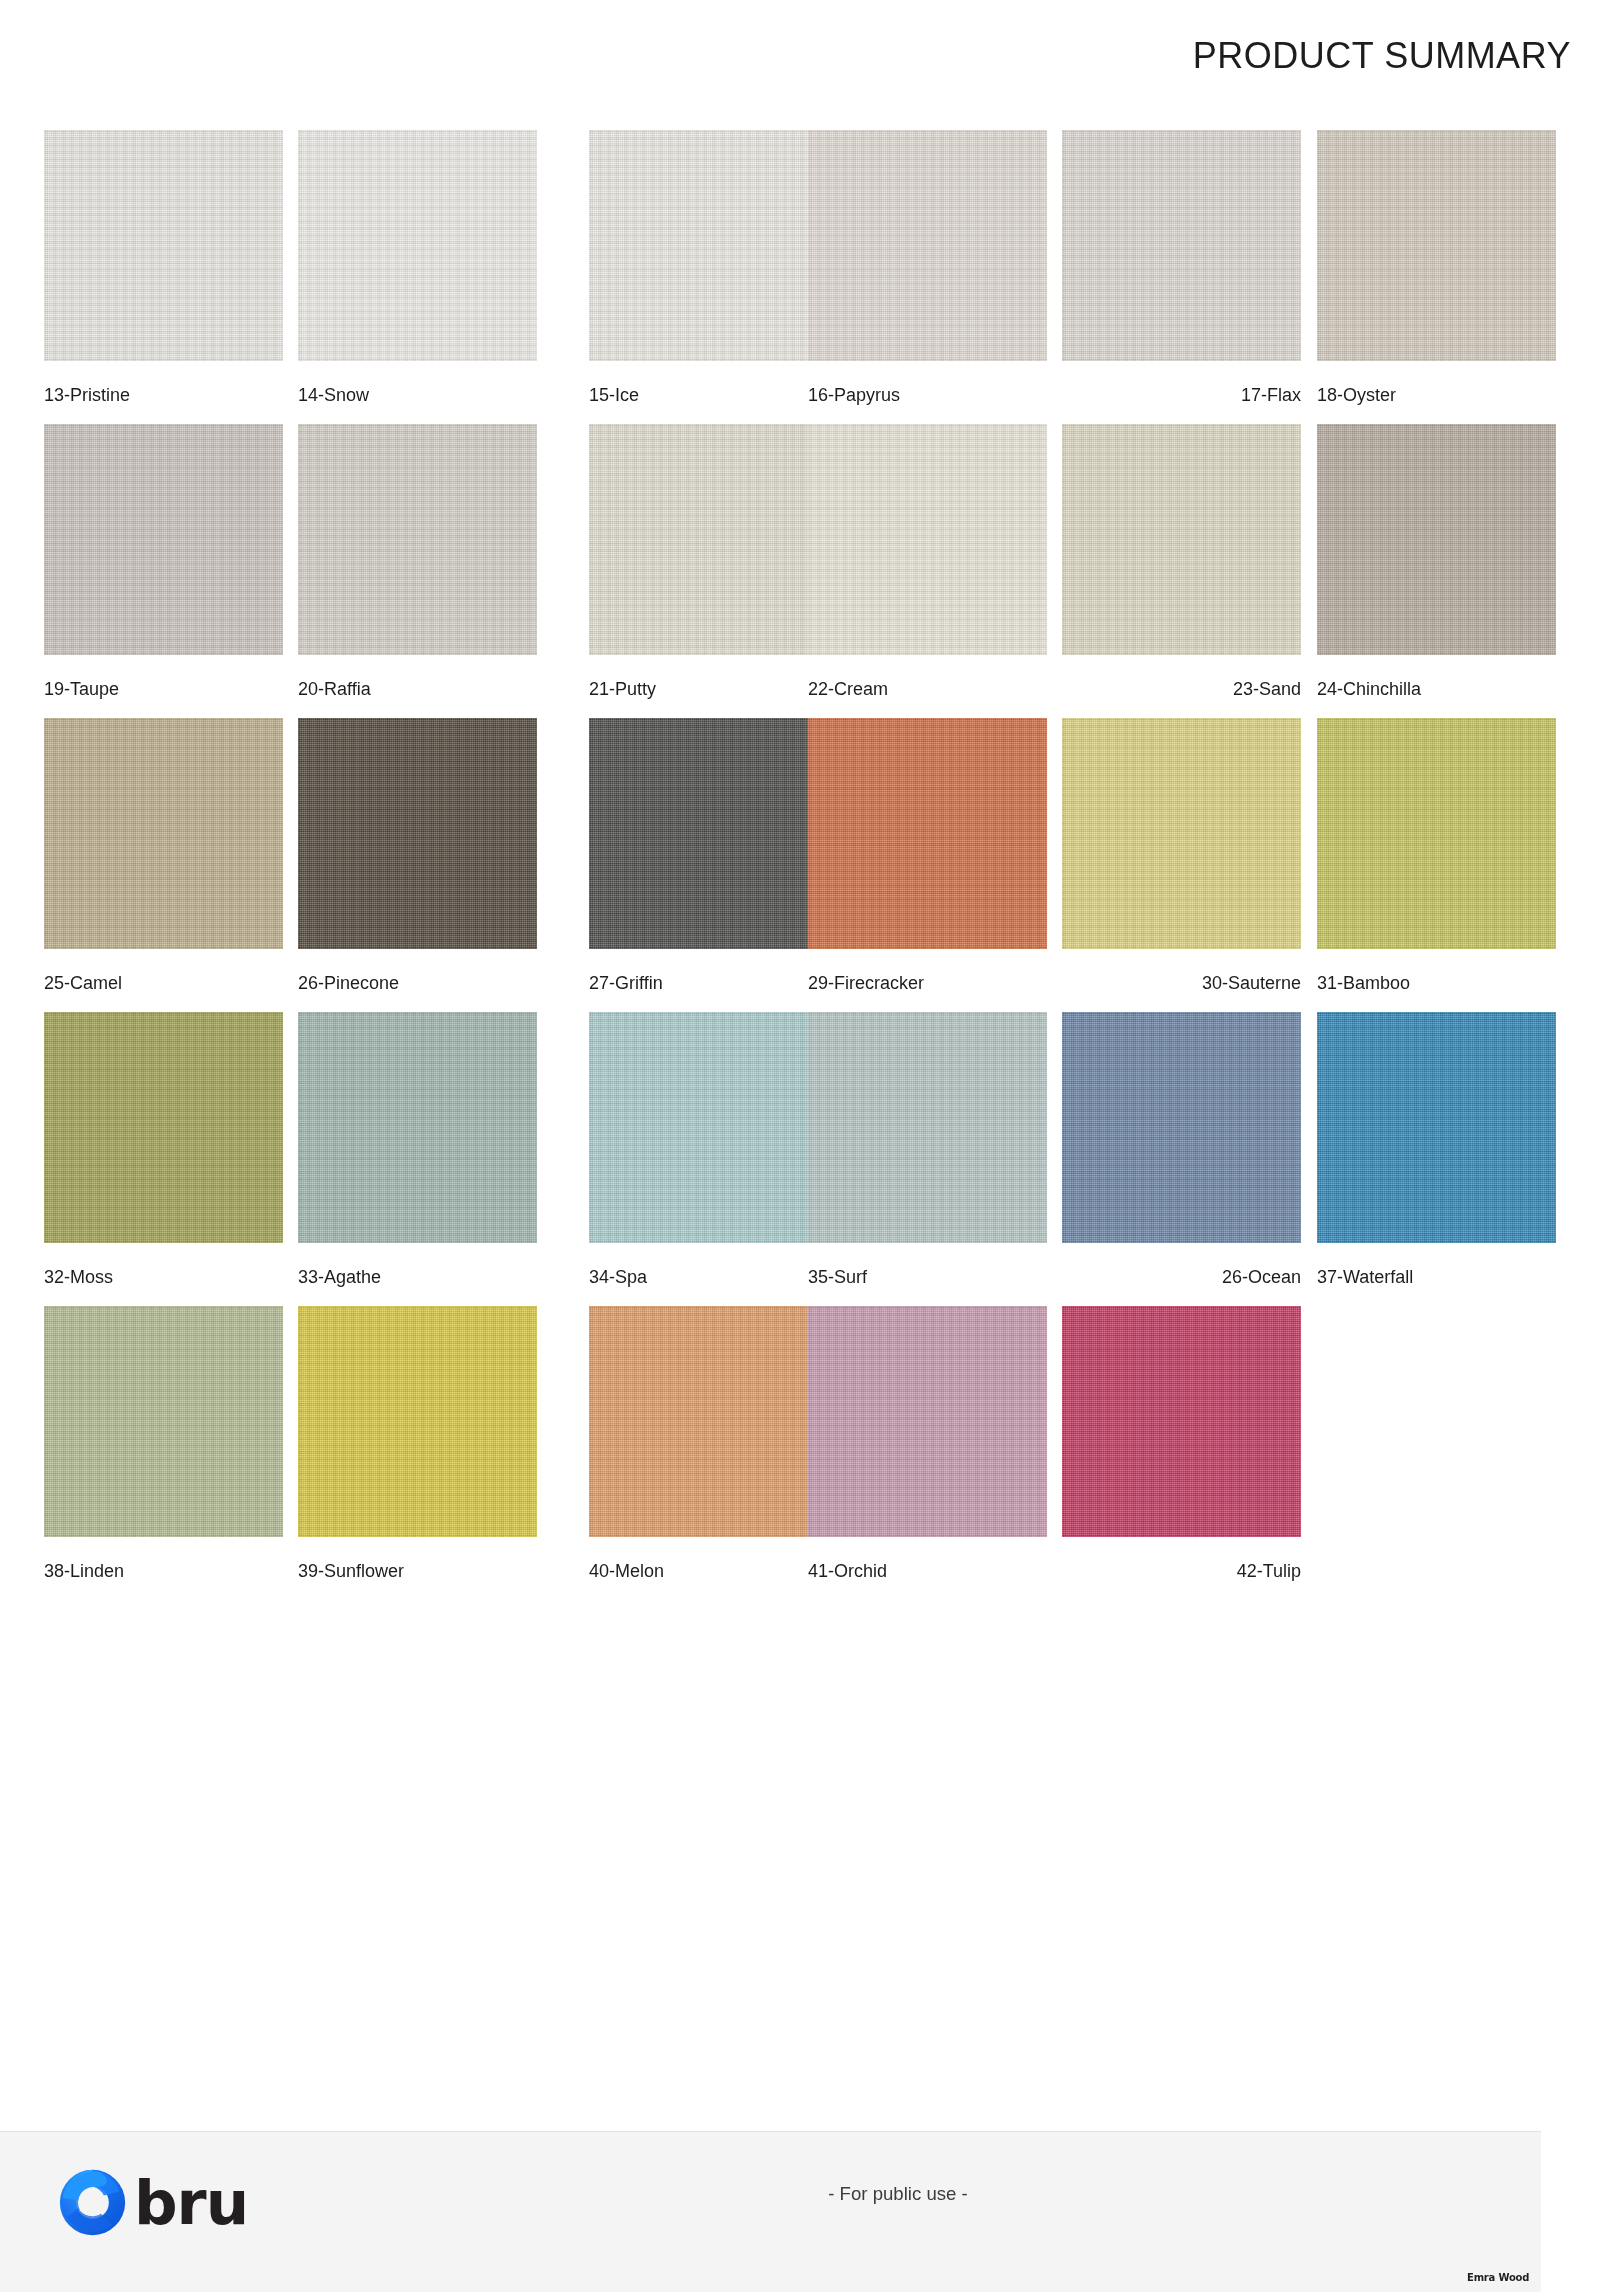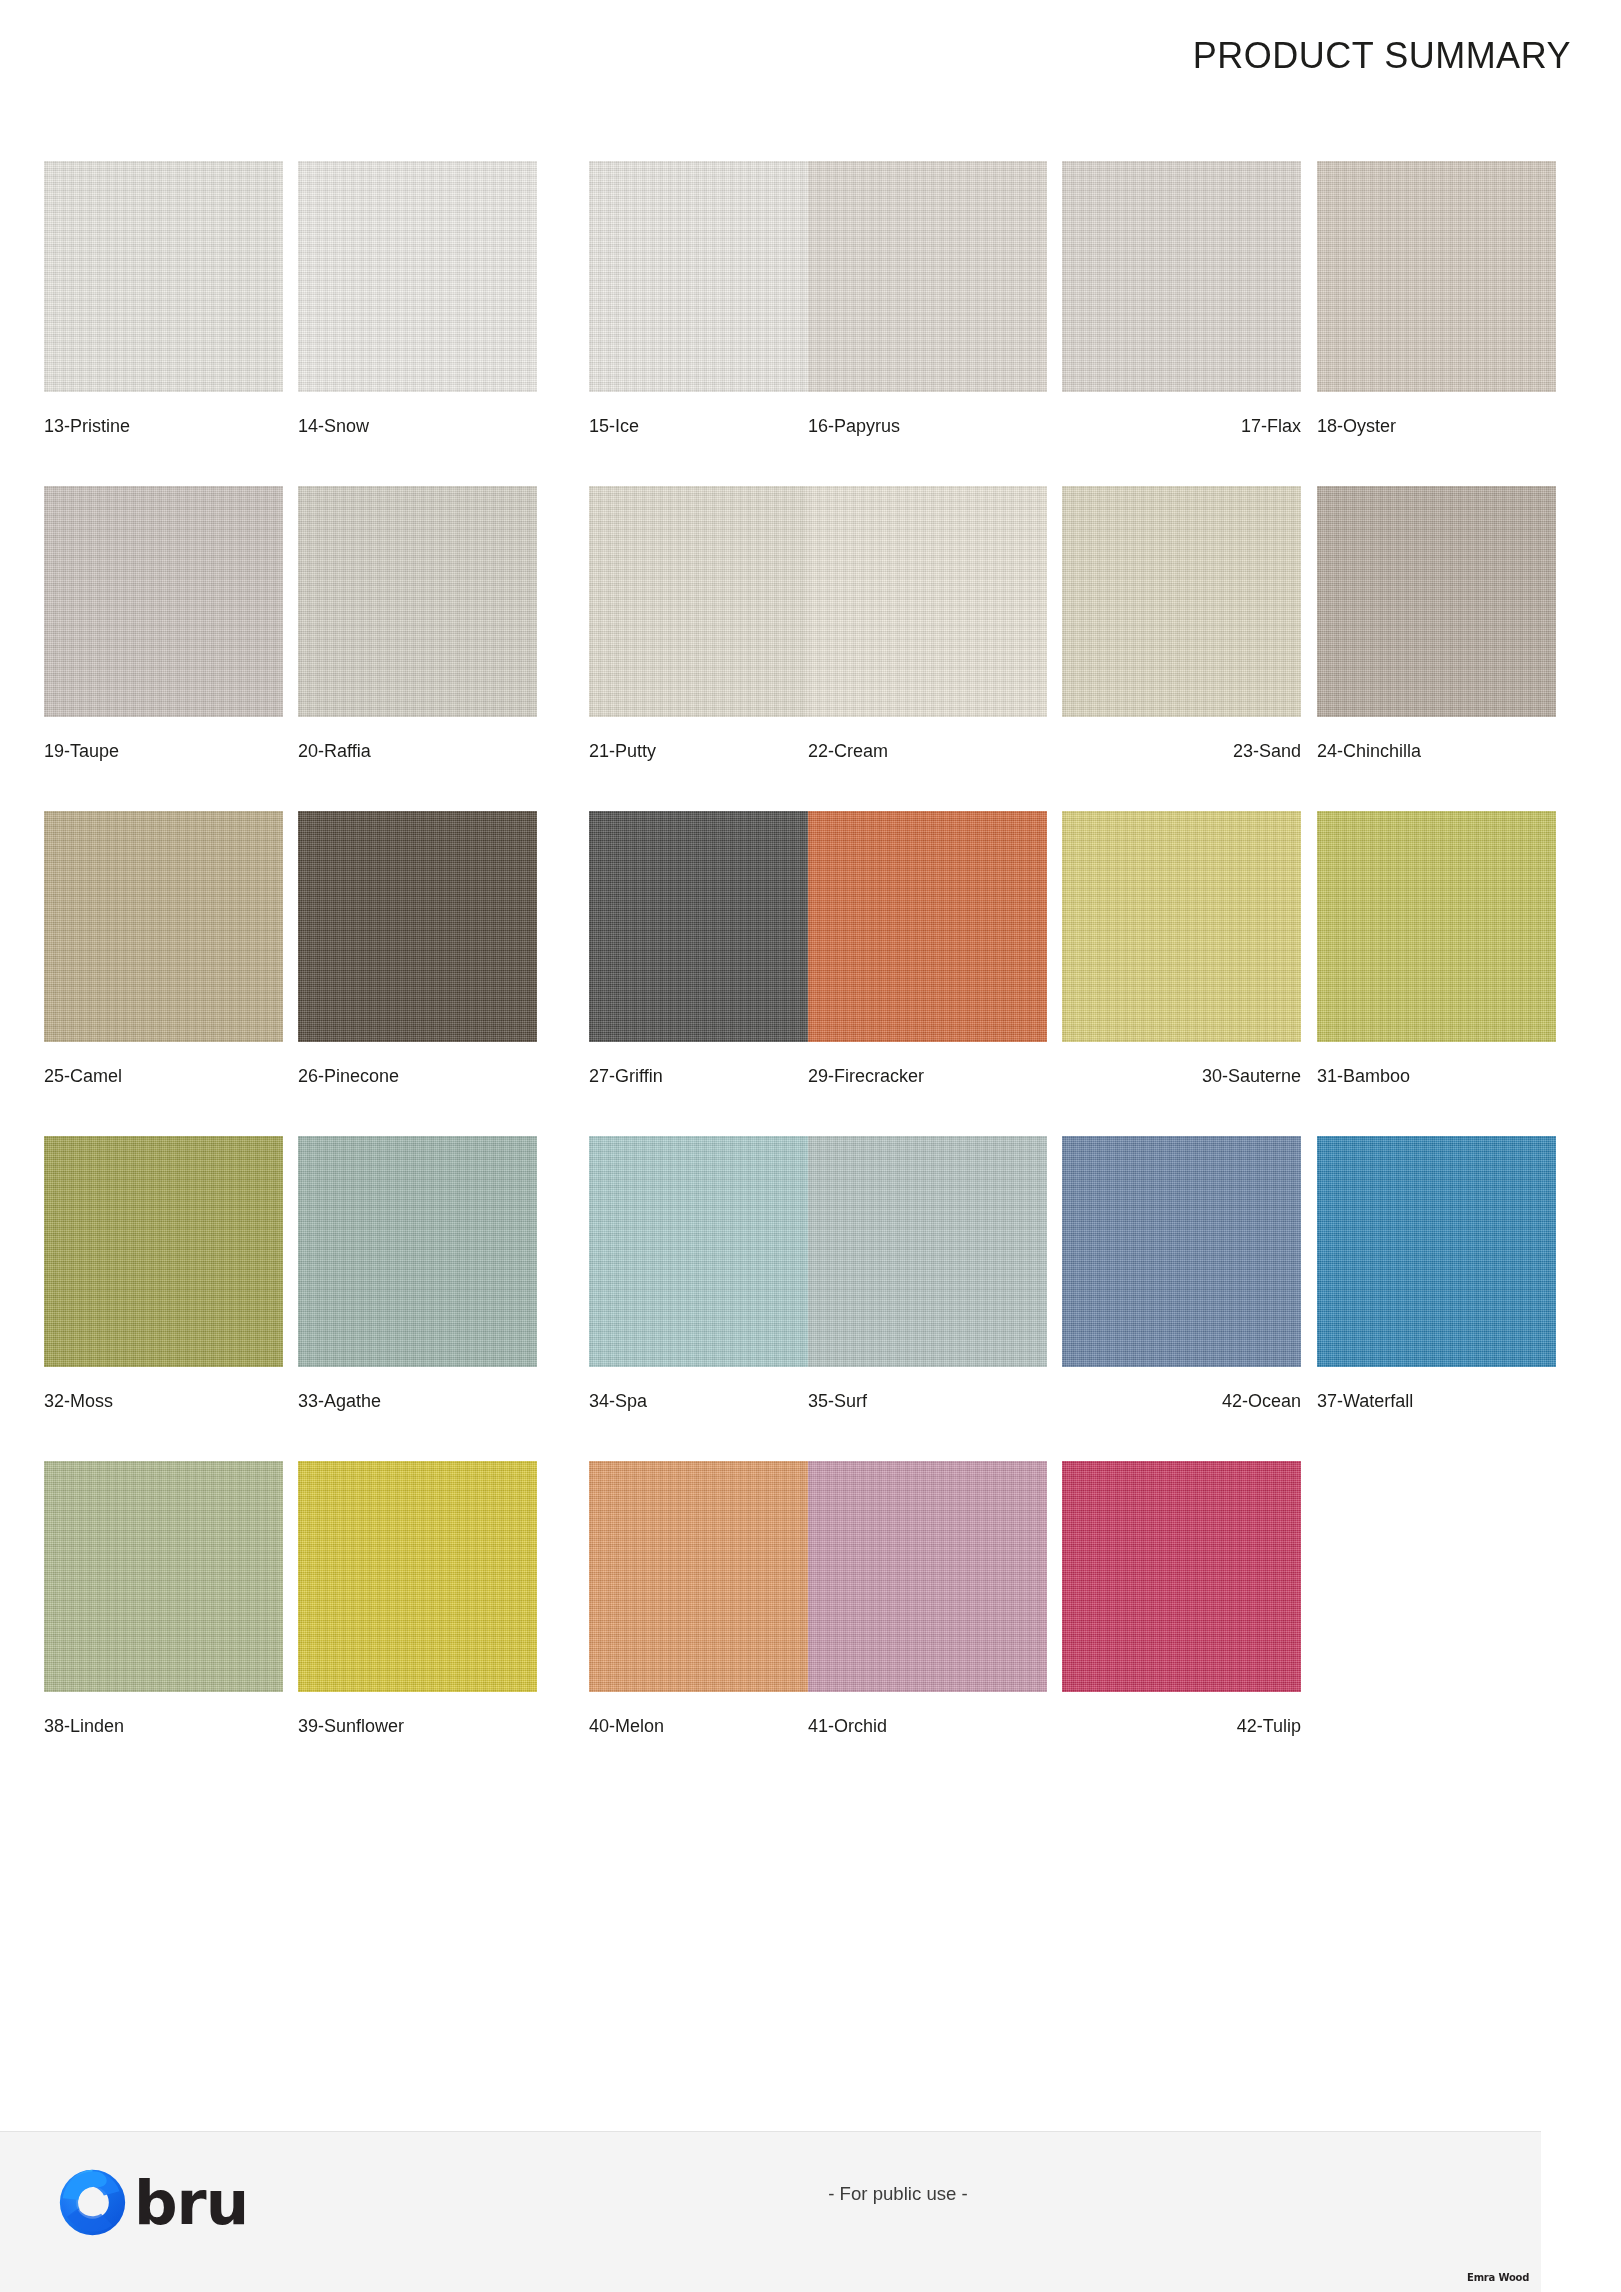--- a/index.html
+++ b/index.html
@@ -42,21 +42,20 @@
   .swatch-grid {
     position: absolute;
     left: 44px;
     top: 130px;
     width: 1490px;
   }
   .swatch-row {
     display: block;
     position: relative;
     height: 294px;
-    margin-top: 31px;
   }
   .swatch-cell {
     position: absolute;
     top: 0;
     width: 239px;
   }
   .swatch-cell.c0 { left: 0px; }
   .swatch-cell.c1 { left: 254px; }
   .swatch-cell.c2 { left: 509px; padding-left: 36px; }
   .swatch-cell.c3 { left: 764px; }
@@ -261,21 +260,21 @@
     <div class="swatch-cell c2">
       <div class="swatch-chip" style="background-color: rgb(168, 203, 203);"></div>
       <div class="swatch-label">34-Spa</div>
     </div>
     <div class="swatch-cell c3">
       <div class="swatch-chip" style="background-color: rgb(180, 196, 194);"></div>
       <div class="swatch-label">35-Surf</div>
     </div>
     <div class="swatch-cell c4">
       <div class="swatch-chip" style="background-color: rgb(103, 130, 166);"></div>
-      <div class="swatch-label">42-Ocean</div>
+      <div class="swatch-label">26-Ocean</div>
     </div>
     <div class="swatch-cell c5">
       <div class="swatch-chip" style="background-color: rgb(43, 132, 182);"></div>
       <div class="swatch-label">37-Waterfall</div>
     </div>
   </div>
 
   <div class="swatch-row">
     <div class="swatch-cell c0">
       <div class="swatch-chip" style="background-color: rgb(176, 187, 142);"></div>

